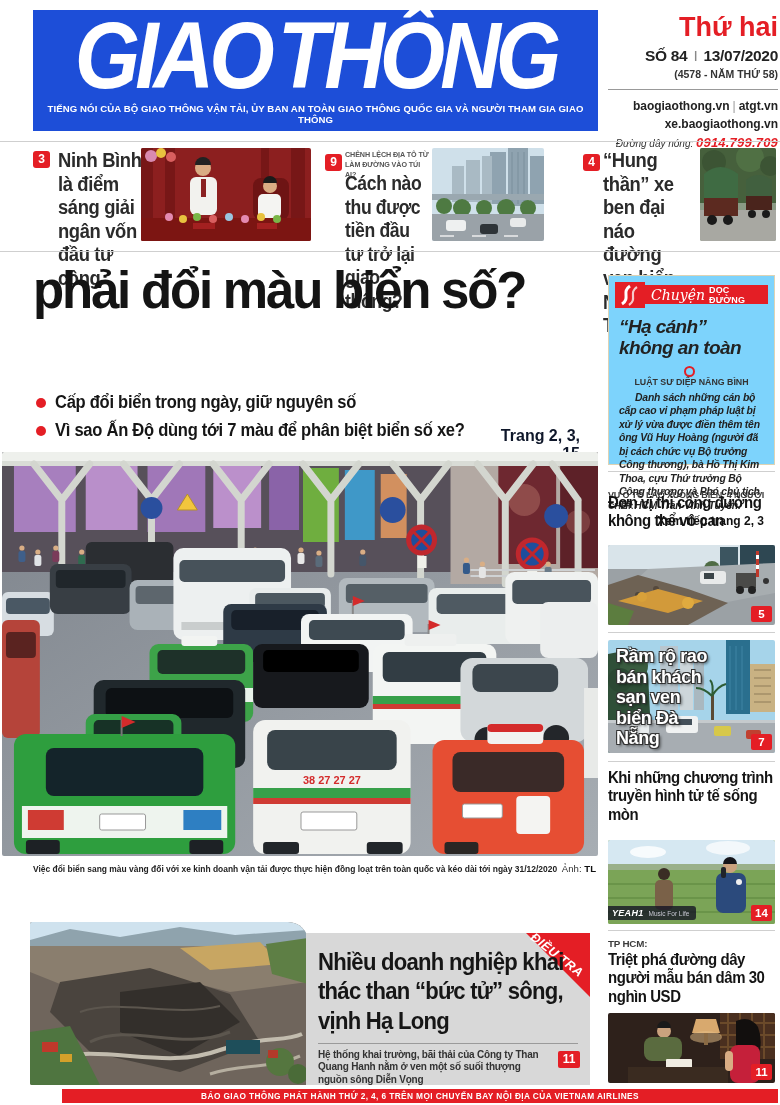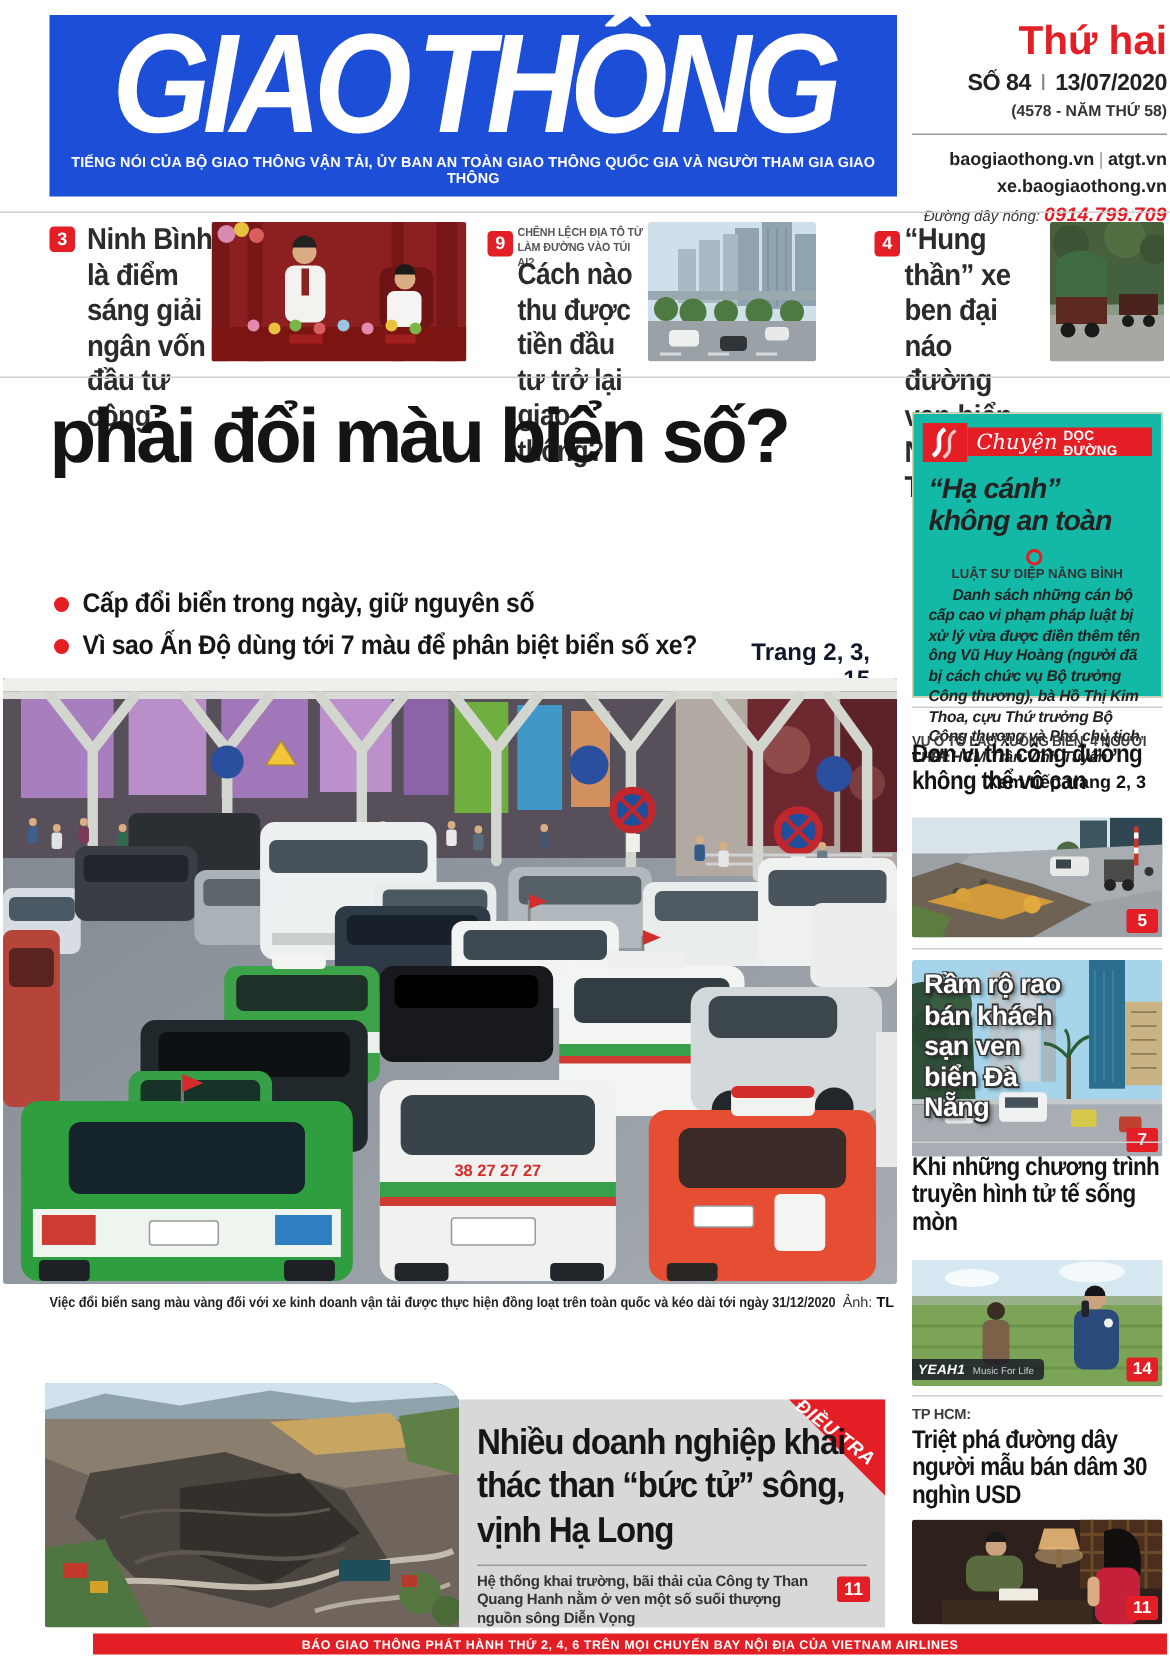--- a/index.html
+++ b/index.html
@@ -41,21 +41,21 @@
   .bullets{position:absolute;left:36px;top:392px;width:500px;}
   .bullet-row{display:flex;margin-bottom:7px;}
   .dot{flex:0 0 10px;width:10px;height:10px;border-radius:50%;background:#e41e25;margin:6px 9px 0 0;}
   .bullet-text{font-size:18px;font-weight:700;color:#161616;letter-spacing:-.3px;}
   .pages-ref{position:absolute;left:495px;top:427px;width:85px;text-align:right;font-size:16px;font-weight:700;color:#0f172a;}
   .caption-row{position:absolute;left:33px;top:863px;width:563px;height:16px;}
   .caption-text{position:absolute;left:0;top:0;white-space:nowrap;font-size:9.6px;font-weight:700;color:#222;}
   .caption-credit{position:absolute;right:0;top:0;font-size:9.6px;color:#333;}
   .caption-credit b{color:#111;}
   
-  .colbox{position:absolute;left:608px;top:275px;width:167px;height:190px;background:#14b8a6;border:1px solid #ddd3b4;box-sizing:border-box;}
+  .colbox{position:absolute;left:608px;top:275px;width:167px;height:190px;background:#7dd3fc;border:1px solid #ddd3b4;box-sizing:border-box;}
   .colbox-head{display:flex;align-items:flex-start;margin:6px 6px 0;}
   .colbox-banner{flex:1;background:#e41e25;height:19px;margin-top:3px;color:#fff;display:flex;align-items:center;padding-left:6px;}
   .script{font-family:"DejaVu Serif",serif;font-style:italic;font-size:14px;}
   .colcaps{font-size:9px;font-weight:700;margin-left:4px;letter-spacing:.2px;}
   .colbox-title{margin:8px 10px 0;font-size:19px;font-weight:700;font-style:italic;color:#222;line-height:1.12;letter-spacing:-.6px;}
   .colbox-byline{margin:7px 10px 0;display:flex;align-items:center;font-size:8.8px;font-weight:700;color:#333;flex-direction:column;}
   .ring{width:7px;height:7px;border:2px solid #e41e25;border-radius:50%;margin-right:5px;flex:0 0 auto;}
   .colbox-body{margin:4px 10px 0;font-size:10.4px;font-style:italic;font-weight:700;color:#222;line-height:1.3;text-indent:16px;letter-spacing:-.2px;}
   .colbox-more{text-align:right;margin:2px 10px 0;font-size:12px;font-weight:700;color:#111;}
   
@@ -502,21 +502,21 @@
         <circle cx="34" cy="52" r="5" fill="#d8a13a"></circle>
       <path d="M0 80 L0 58 L26 66 L20 80 Z" fill="#5c7d3f"></path>
       <rect x="148" y="6" width="3" height="26" fill="#c0392b"></rect>
         <rect x="148" y="10" width="3" height="4" fill="#fff"></rect>
         <rect x="148" y="20" width="3" height="4" fill="#fff"></rect>
     </svg>
     <span class="badge-p badge">5</span>
   </div>
 
   <div class="hr" style="left:608px;right:5px;top:632px;"></div>
-  <div class="photo" style="left:608px;top:640px;width:167px;height:131px;">
+  <div class="photo" style="left:608px;top:640px;width:167px;height:113px;">
     <svg class="ph" viewBox="0 0 167 113" preserveAspectRatio="none">
       <rect width="167" height="113" fill="#a6d4ea"></rect>
       <path d="M0 14 C20 8 34 20 40 34 L44 113 L0 113 Z" fill="#2f4f38"></path>
       <circle cx="26" cy="26" r="14" fill="#3a5c40"></circle>
         <circle cx="12" cy="40" r="12" fill="#2b4833"></circle>
       <rect x="52" y="6" width="18" height="64" fill="#b9c6ce"></rect>
         <rect x="72" y="14" width="13" height="56" fill="#cdd6da"></rect>
         <rect x="86" y="22" width="10" height="48" fill="#a9b8c0"></rect>
       <rect x="118" y="0" width="24" height="74" fill="#2a6f8e"></rect>
       <g stroke="#3f85a4" stroke-width="1">

